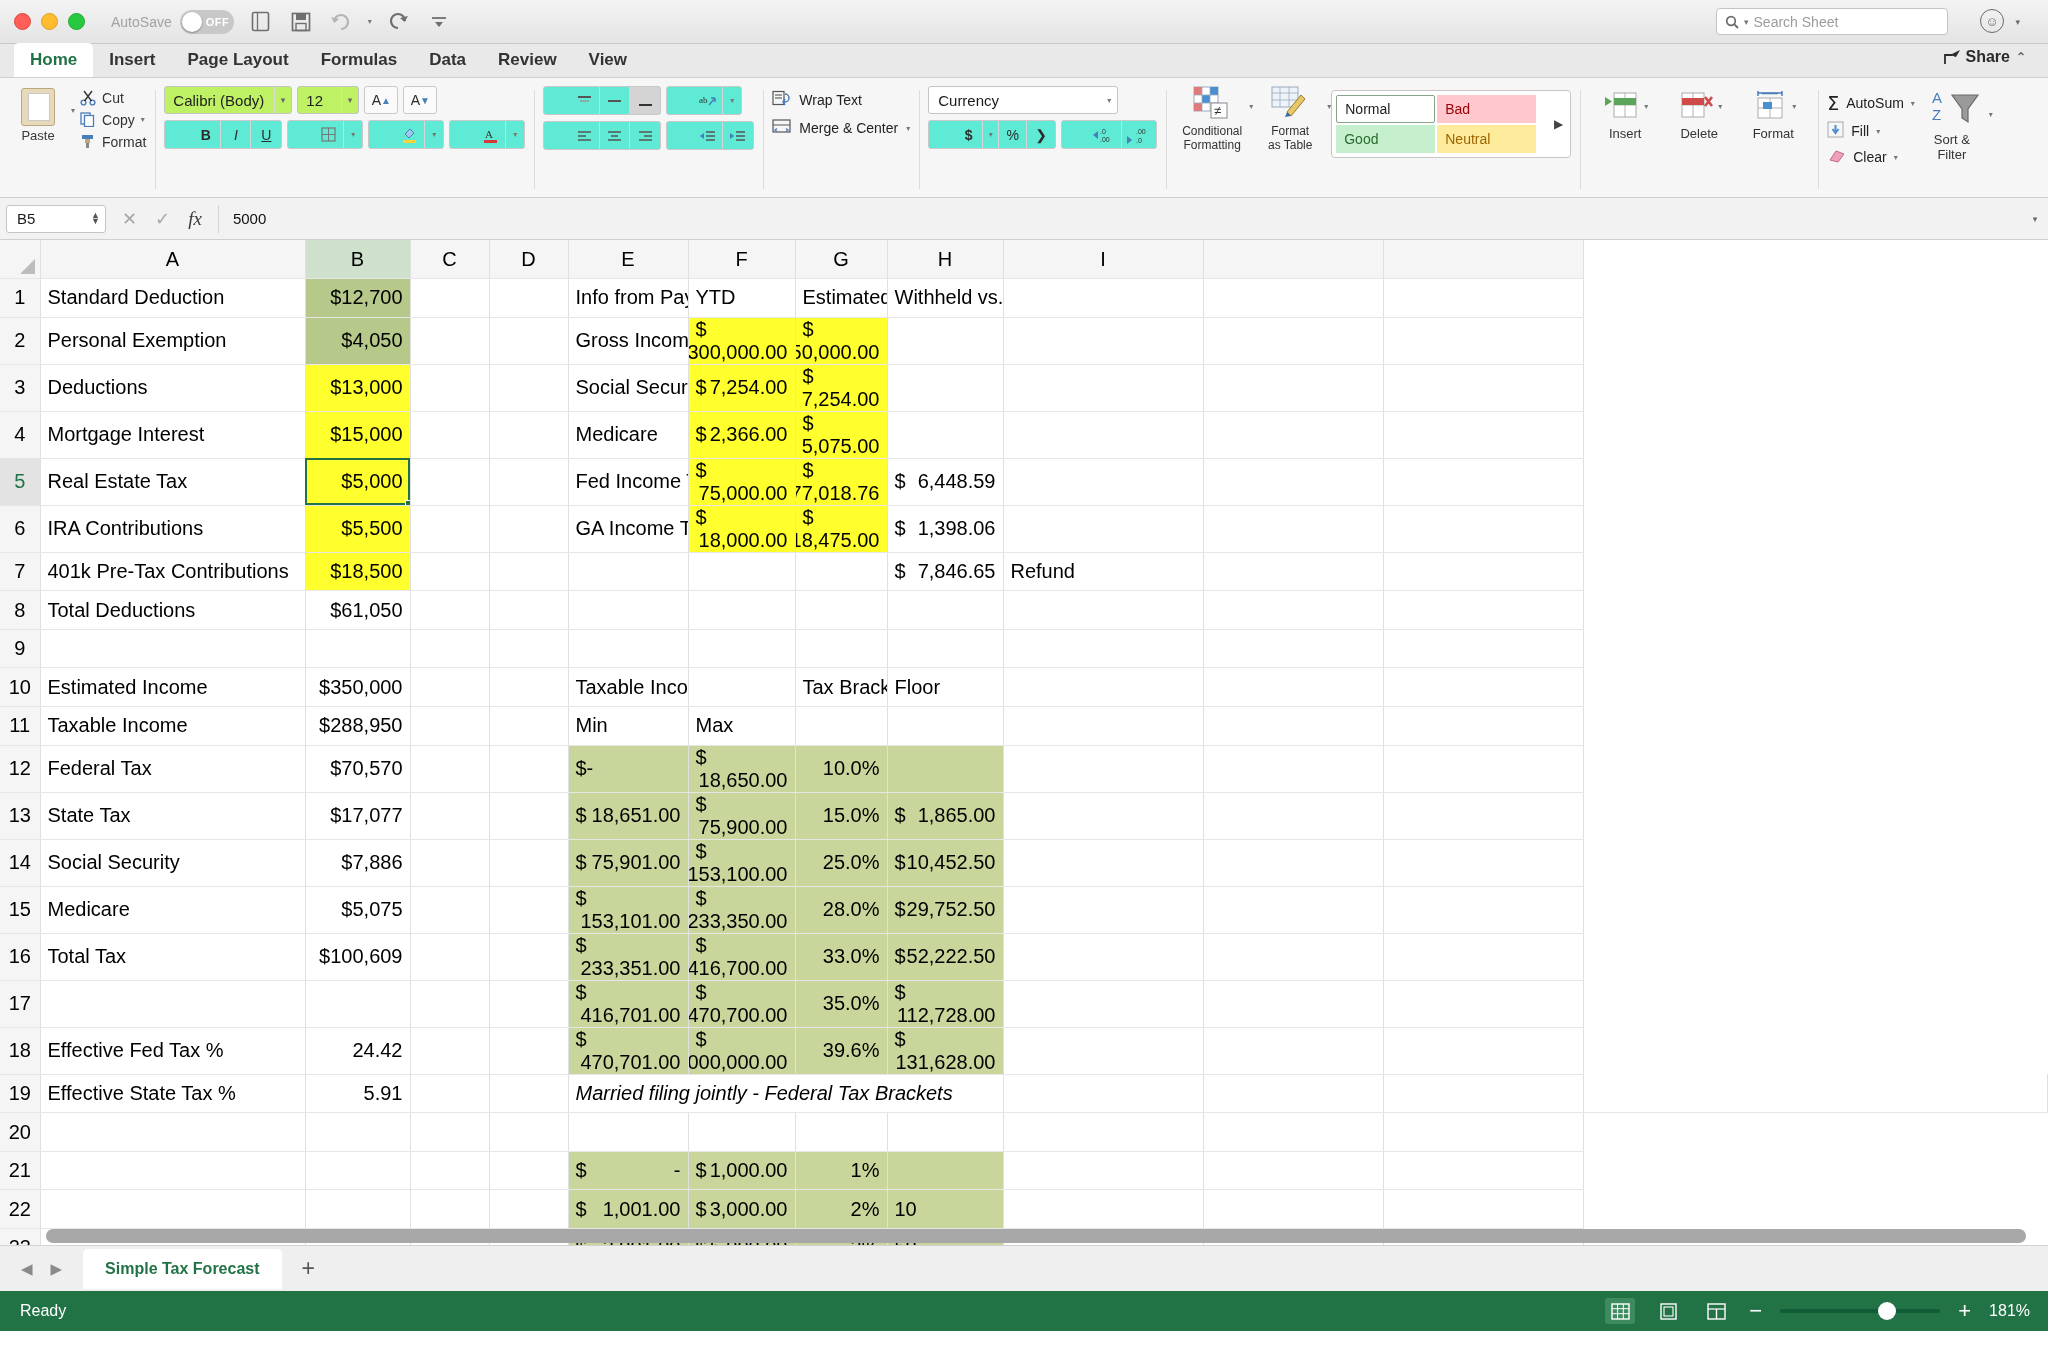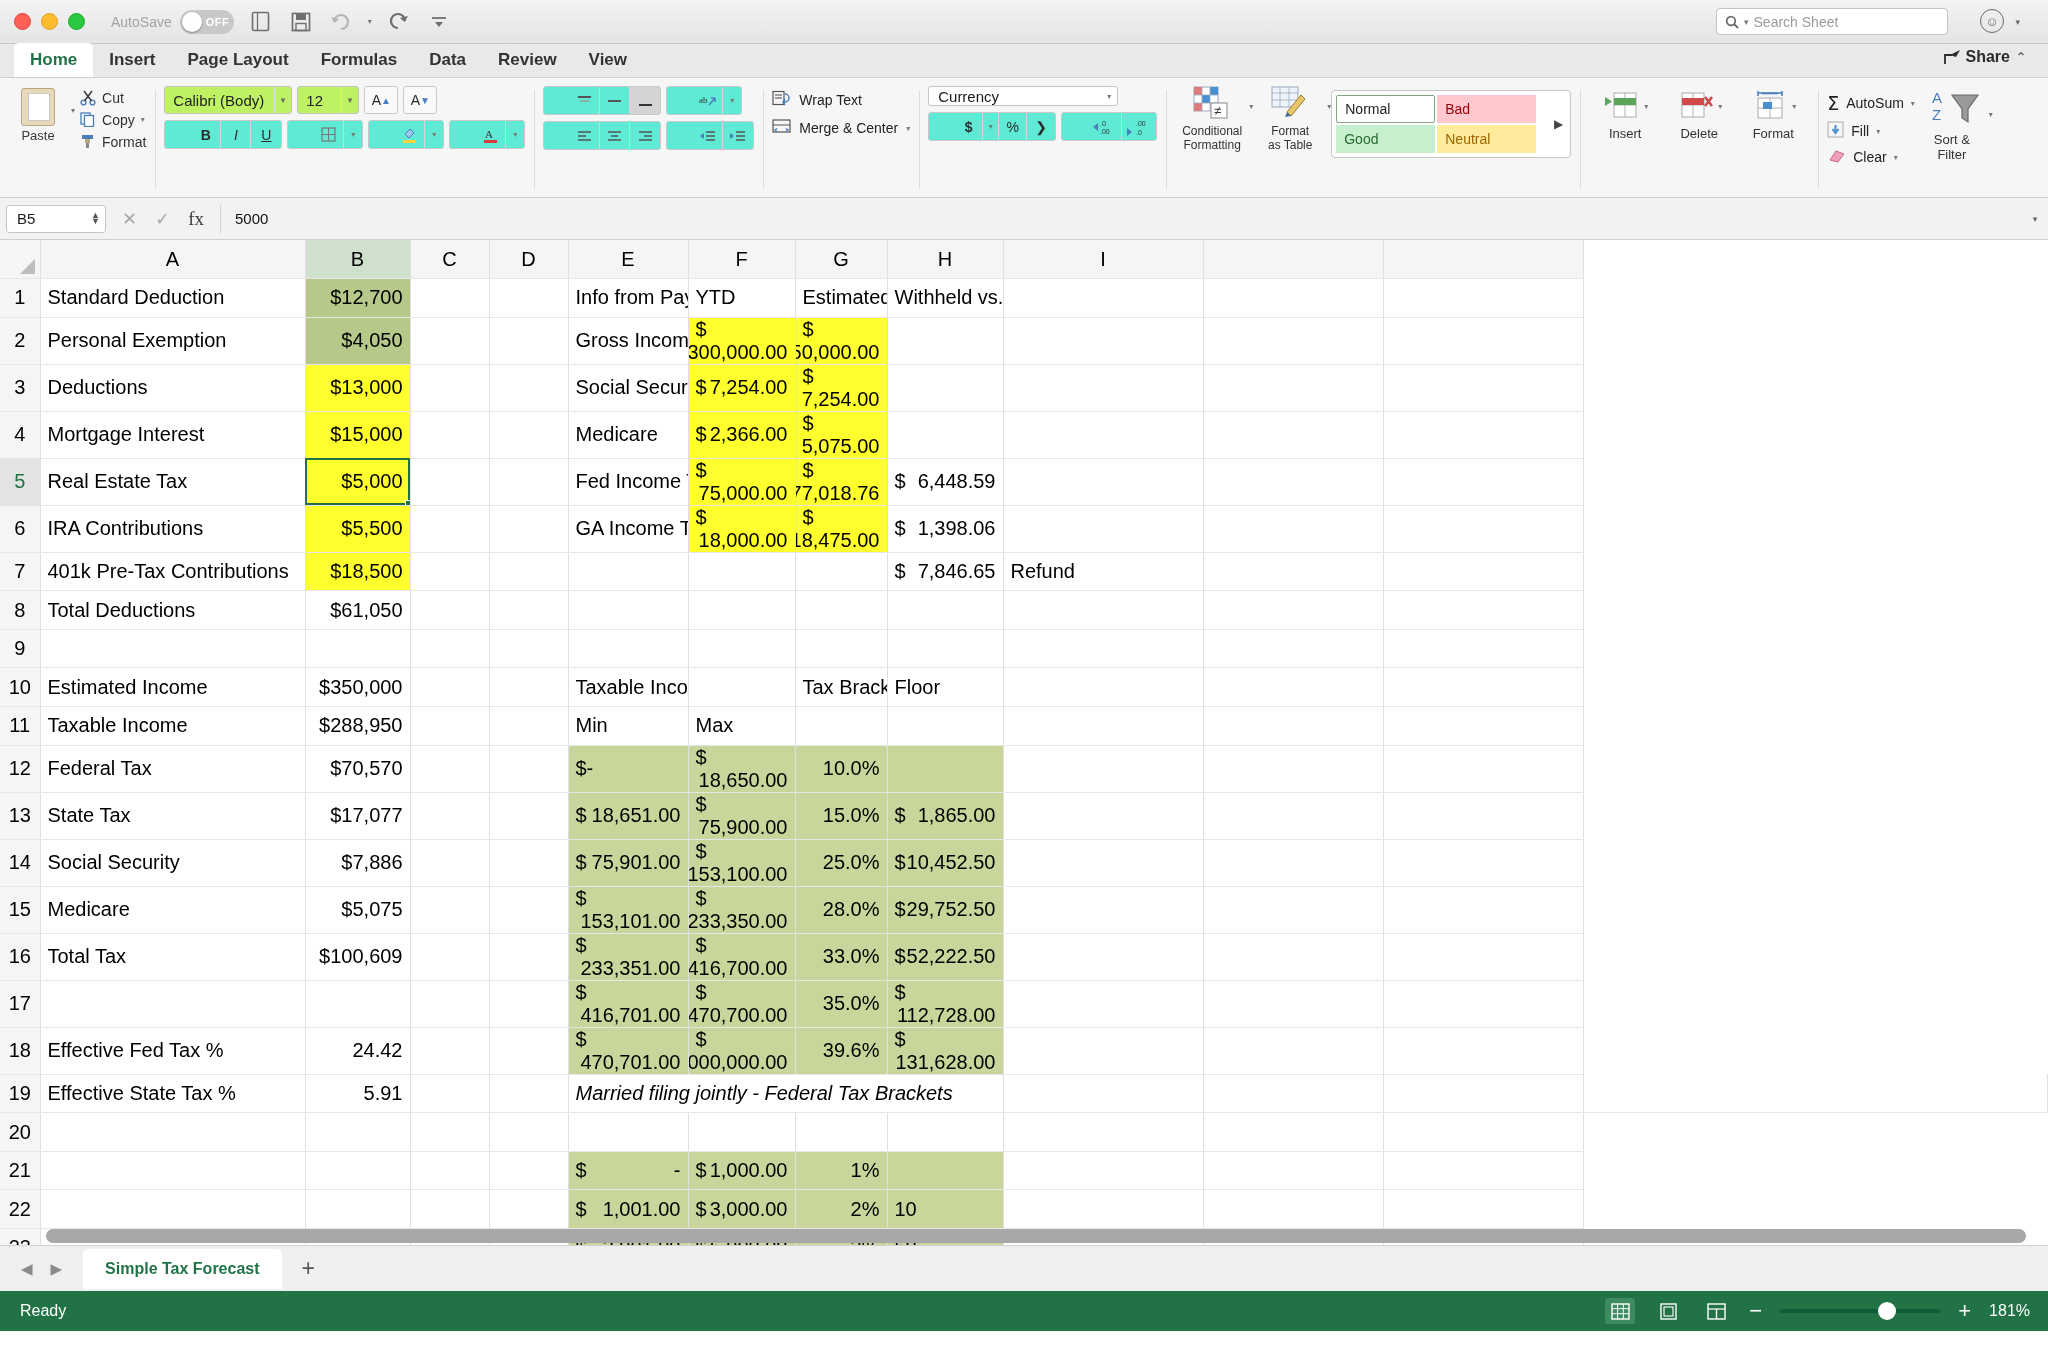--- a/index.html
+++ b/index.html
@@ -82,21 +82,21 @@
   .btngrp > div { min-width:30px; height:27px; display:flex;align-items:center;
      justify-content:center; border-right:1px solid #d6d6d6; font-size:14px; color:#2b2b2b;}
   .btngrp > div:last-child{border-right:none}
   .btngrp > div.on { background:#d4d4d4; }
 
   .aligngrp { display:flex; flex-direction:column; gap:6px; padding-top:4px;}
   .wrapcol { display:flex; flex-direction:column; gap:8px; padding-top:8px;}
   .wraprow { display:flex; align-items:center; gap:8px; font-size:14px; color:#222;}
 
   .numgrp { display:flex; flex-direction:column; gap:6px; padding-top:4px;}
-  .numsel { width:190px; height:20px; background:#fff; border:1px solid #c4c4c4;
+  .numsel { width:190px; height:28px; background:#fff; border:1px solid #c4c4c4;
      border-radius:3px; display:flex;align-items:center; justify-content:space-between;
      padding:0 6px 0 9px; font-size:15px;}
 
   .stylesbtn { width:74px; text-align:center; font-size:12px; color:#333; line-height:1.15;}
   .styleicon { width:40px;height:36px;margin:2px auto 3px; position:relative;}
 
   .gallery { width:240px; height:68px; background:#fff; border:1px solid #c6c6c6;
      border-radius:4px; display:flex; align-items:center; padding:4px; margin-top:6px;
      position:relative;}
   .gcells { display:grid; grid-template-columns:1fr 1fr; grid-template-rows:1fr 1fr;
@@ -119,21 +119,21 @@
 
   
   .fbar { height:42px; background:#f2f2f2; border-bottom:1px solid #cfcfcf;
      display:flex; align-items:center;}
   .namebox { width:100px; height:28px; margin-left:6px; background:#fff;
      border:1px solid #c4c4c4; border-radius:3px; display:flex; align-items:center;
      justify-content:space-between; padding:0 5px 0 10px; font-size:15px;}
   .spin { display:flex; flex-direction:column; line-height:.6; font-size:9px; color:#555;}
   .fbtns { display:flex; align-items:center; gap:18px; padding:0 16px; color:#a8a8a8;
       font-size:18px;}
-  .fx { font-family:"Liberation Serif",serif; font-size:19px; color:#3a3a3a;}
+  .fx { font-family:"Liberation Serif",serif; font-style:italic; font-size:19px; color:#3a3a3a;}
   .finput { flex:1; border-left:1px solid #d3d3d3; height:28px; display:flex;
      align-items:center; padding-left:14px; font-size:15px; color:#111;}
   .fbar-caret{ width:26px; text-align:center; color:#666; font-size:9px;}
 
   
   .gridwrap { position:relative; height:1005px; overflow:hidden; background:#fff;}
   table.sheet { border-collapse:collapse; table-layout:fixed; width:2048px;}
   table.sheet td, table.sheet th { border-right:1px solid #e0e0e0;
      border-bottom:1px solid #e6e6e6; height:38.6px; padding:0 7px;
      font-size:20px; color:#000; white-space:nowrap; overflow:hidden;

